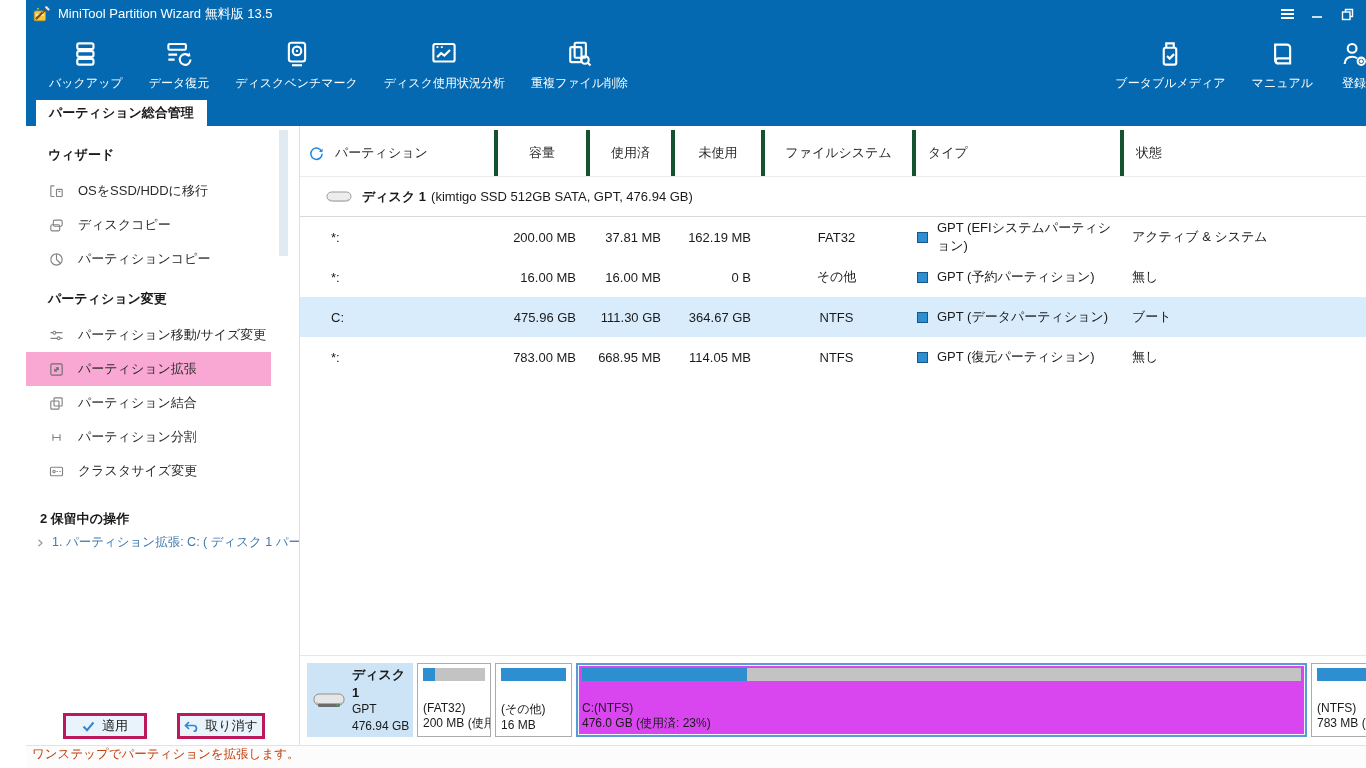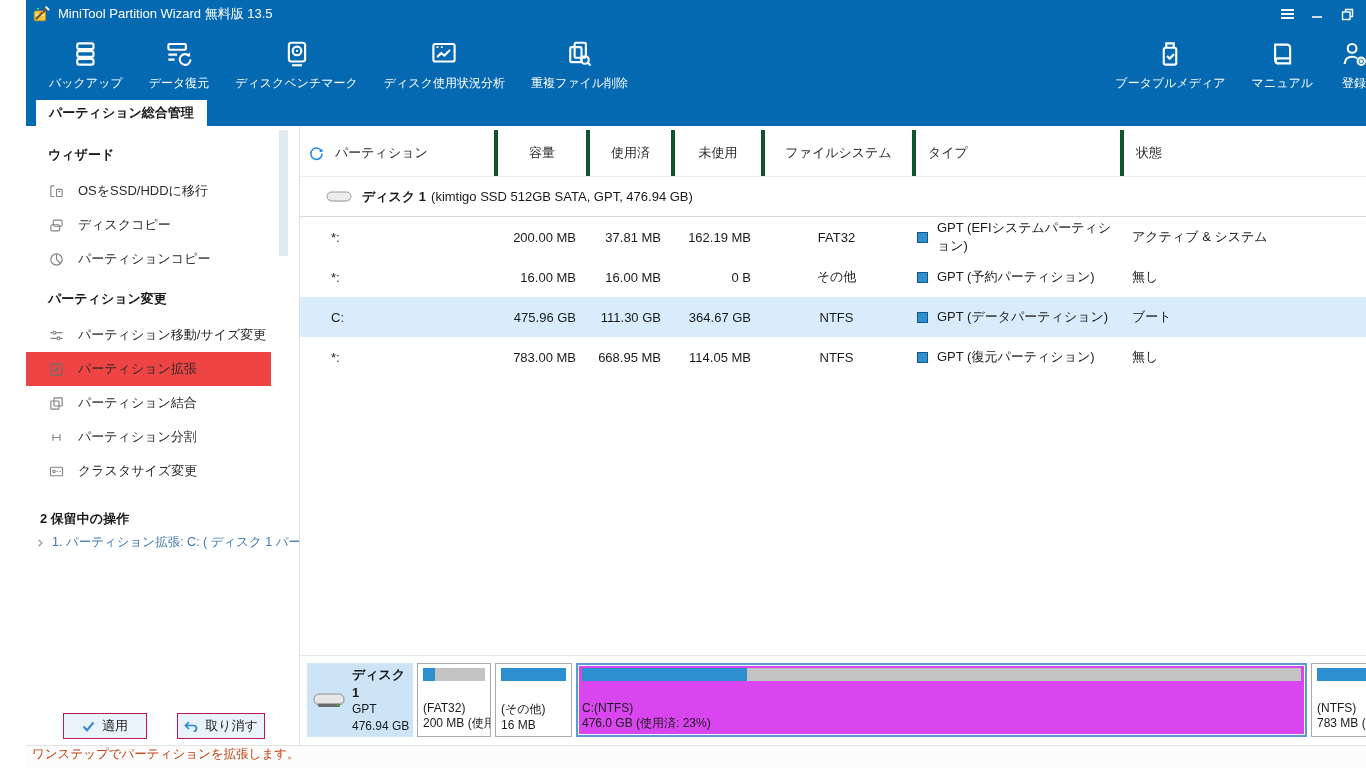--- a/index.html
+++ b/index.html
@@ -27,27 +27,27 @@
   .tab { margin-left:10px; background:#fff; height:26px; line-height:26px; padding:0 13px; font-size:13px; font-weight:bold; color:#1a1a1a; }
 
   
   .content { flex:1; display:flex; min-height:0; }
 
   
   .sidebar { width:274px; flex:none; border-right:1px solid #e0e0e0; position:relative; padding-top:6px; background:#fff; }
   .side-h { font-size:13px; font-weight:bold; color:#1a1a1a; padding:14px 0 10px 22px; }
   .side-item { height:34px; display:flex; align-items:center; padding-left:22px; margin-right:28px; font-size:13px; color:#2b2b2b; cursor:default; }
   .side-item .sic { width:17px; height:17px; margin-right:13px; flex:none; }
-  .side-item.selected { background:#ef4444; }
+  .side-item.selected { background:#f9a8d4; }
   .pend-h { font-size:13px; font-weight:bold; color:#1a1a1a; padding:22px 0 6px 14px; }
   .pend-item { display:flex; align-items:center; padding-left:8px; font-size:12.5px; color:#4179ae; white-space:nowrap; overflow:hidden; }
   .pend-item .chev { color:#9a9a9a; margin-right:6px; flex:none; display:flex; }
   .scrollthumb { position:absolute; top:4px; left:253px; width:9px; height:126px; background:#e0eaf3; }
   .side-btns { position:absolute; bottom:6px; left:0; width:100%; display:flex; }
-  .sbtn { height:26px; background:#e9f3fc; border:1px solid #be185d; color:#1a1a1a; font-size:13px; display:flex; align-items:center; justify-content:center; gap:7px; cursor:default; }
+  .sbtn { height:26px; background:#e9f3fc; border:3px solid #be185d; color:#1a1a1a; font-size:13px; display:flex; align-items:center; justify-content:center; gap:7px; cursor:default; }
   .sbtn.apply { width:84px; margin-left:37px; }
   .sbtn.undo { width:88px; margin-left:30px; }
 
   
   .main { flex:1; display:flex; flex-direction:column; min-width:0; background:#fff; }
   .tgrid { display:grid; grid-template-columns:194px 92px 85px 90px 151px 208px 1fr; align-items:center; }
   .thead { height:47px; margin-top:4px; border-bottom:1px solid #ececec; font-size:13px; color:#2b2b2b; }
   .thead > div { height:100%; display:flex; align-items:center; }
   .th-sep { border-left:4px solid #14532d; }
   .th-part { padding-left:8px; gap:10px; }

